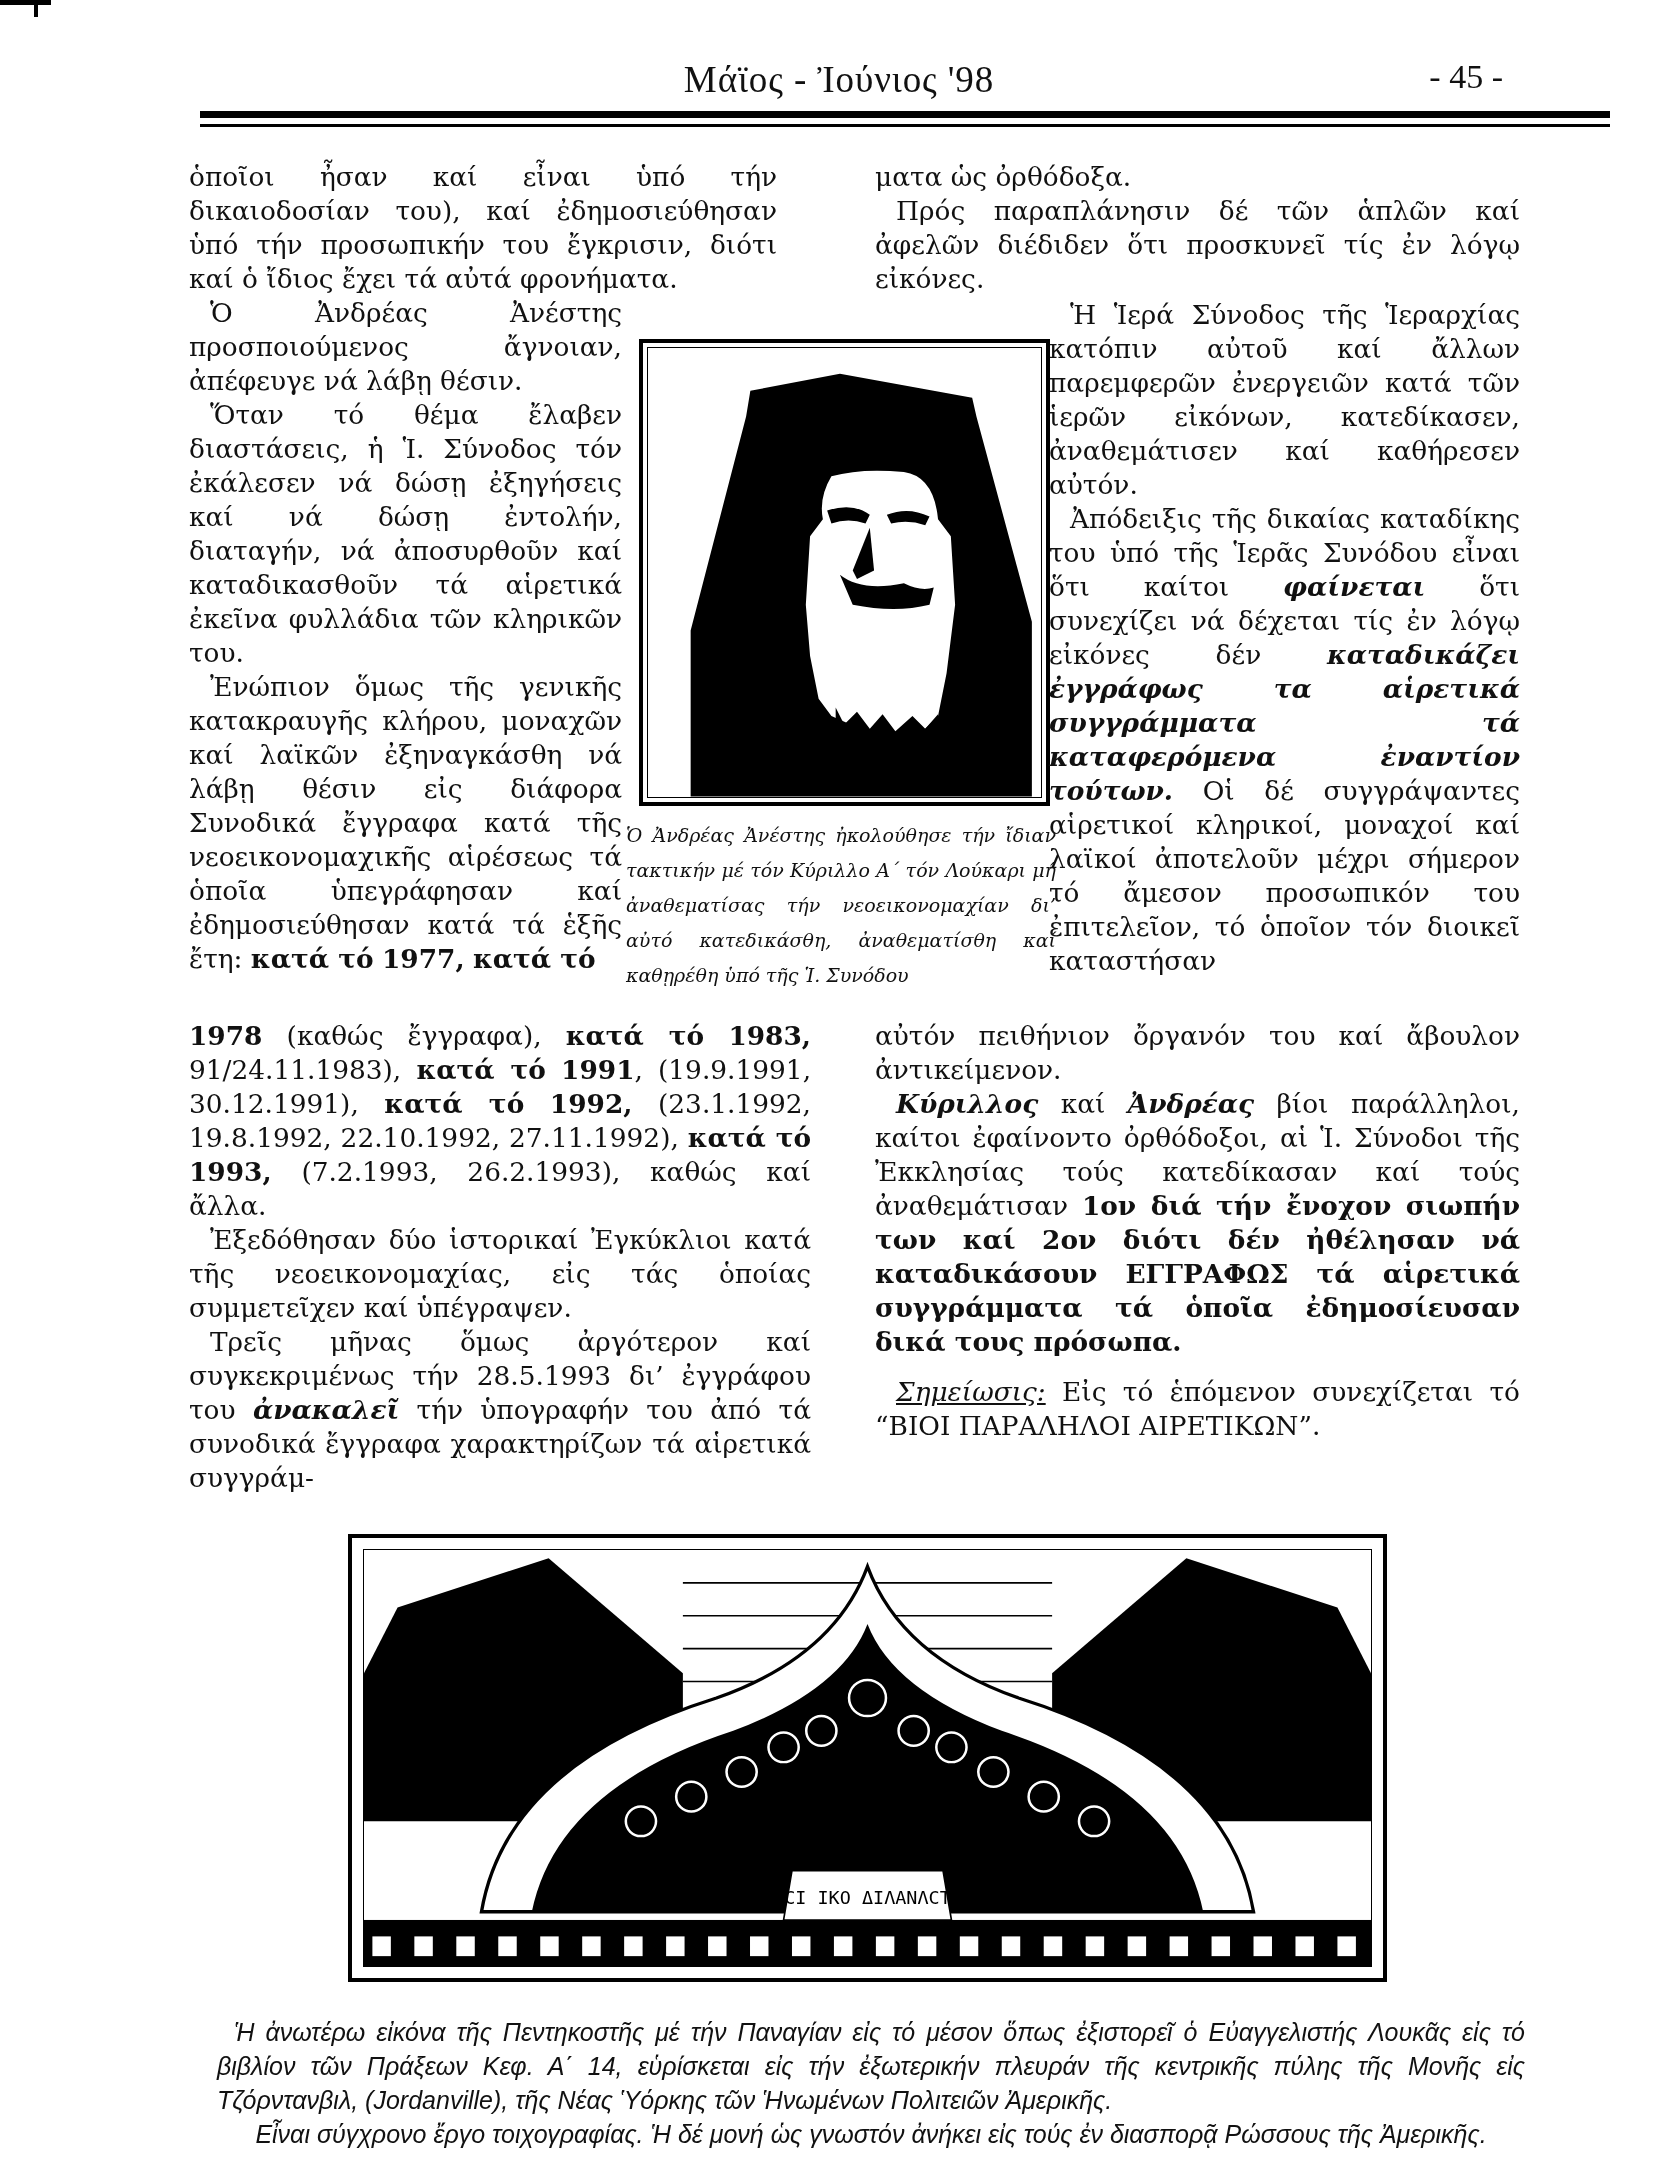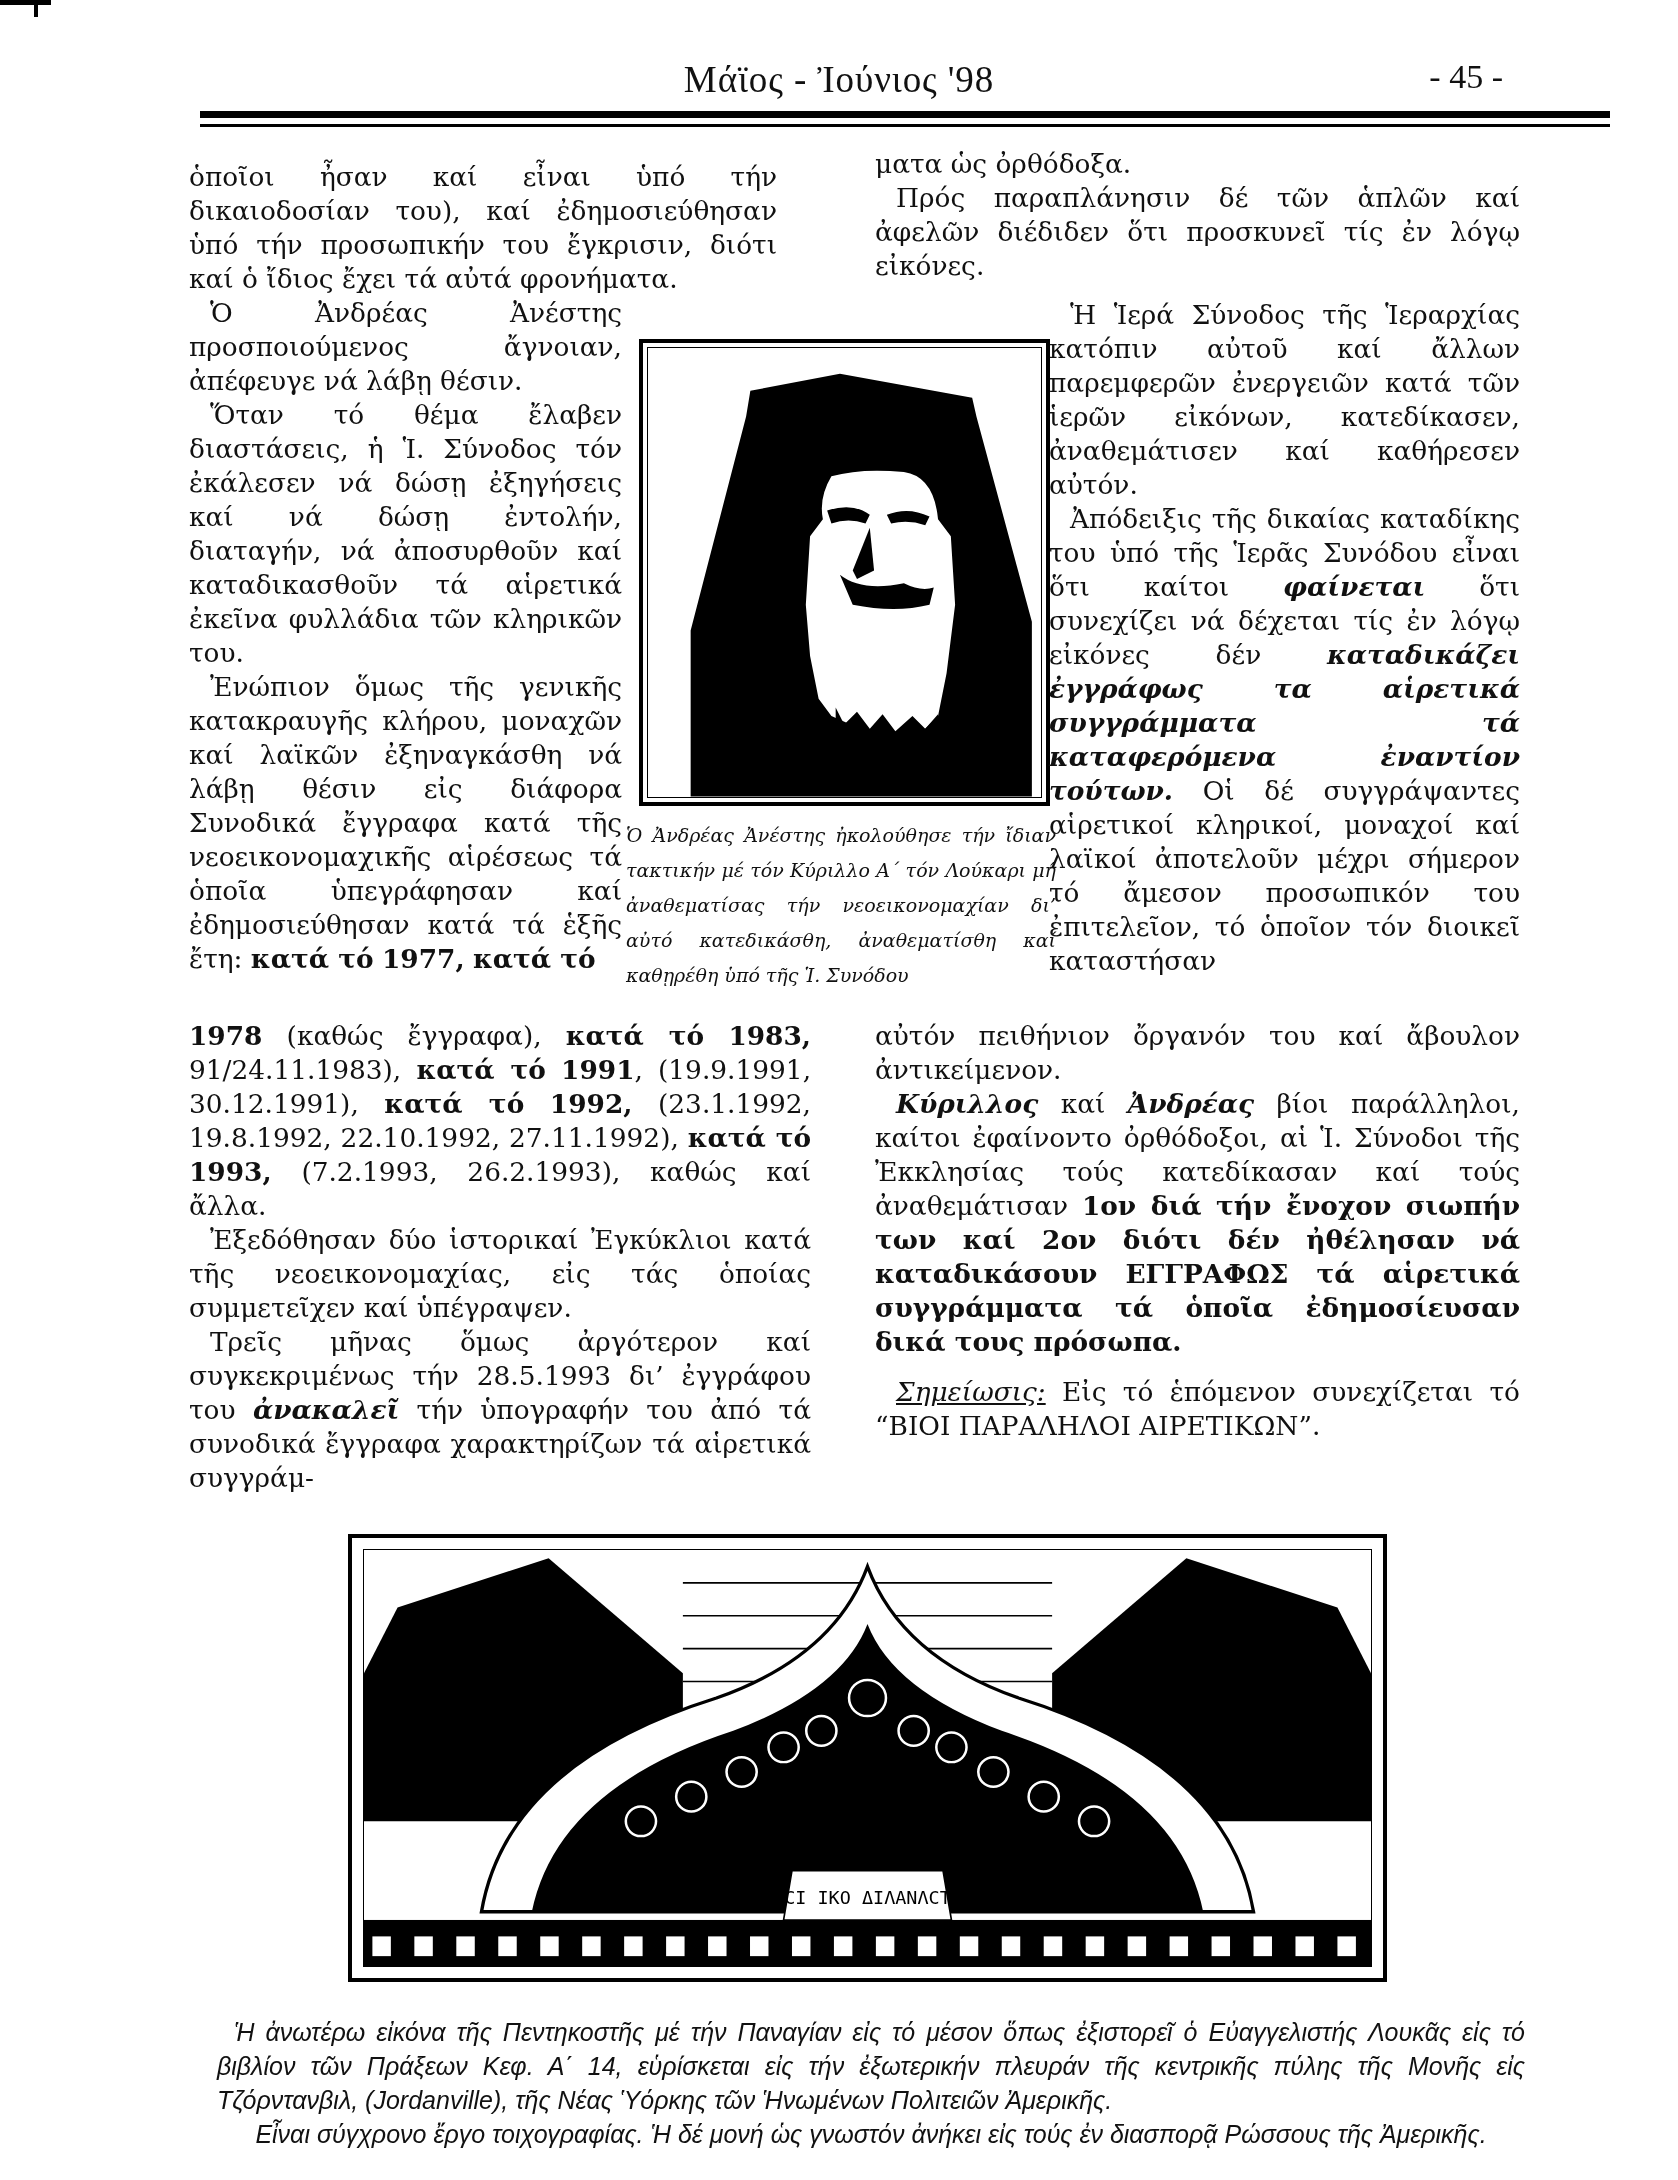--- a/index.html
+++ b/index.html
@@ -18,21 +18,21 @@
   .rule-thick { position: absolute; left: 200px; width: 1410px; top: 111px; height: 6.8px; background: #000; }
   .rule-thin  { position: absolute; left: 200px; width: 1410px; top: 124px; height: 2.6px; background: #000; }
   .scan-mark { position: absolute; left: 0; top: 0; width: 51px; height: 5.1px; background: #000; }
   .scan-mark2 { position: absolute; left: 34px; top: 0; width: 4.3px; height: 17px; background: #000; }
 
   .col { position: absolute; font-size: 26.4px; line-height: 34px; }
   .col p { margin: 0; text-align: justify; text-align-last: left; }
   .col p.indent { text-indent: 21px; }
   .col-left { left: 189px; top: 160px; width: 588px; }
   .col-left-wide { left: 189px; top: 1019px; width: 622px; }
-  .col-right { left: 875px; top: 147px; width: 645px; }
+  .col-right { left: 875px; top: 160px; width: 645px; }
   .col-right-narrow { left: 1049px; top: 298px; width: 471px; }
   .col-right-wide { left: 875px; top: 1019px; width: 645px; }
   b { font-weight: bold; }
   .bi { font-weight: bold; font-style: italic; }
   .u { text-decoration: underline; font-style: italic; }
 
   .portrait-frame {
     position: absolute; left: 639px; top: 339px; width: 411px; height: 467px;
     border: 4.3px solid #000; box-sizing: border-box; padding: 4.3px; background: #fff;
   }

